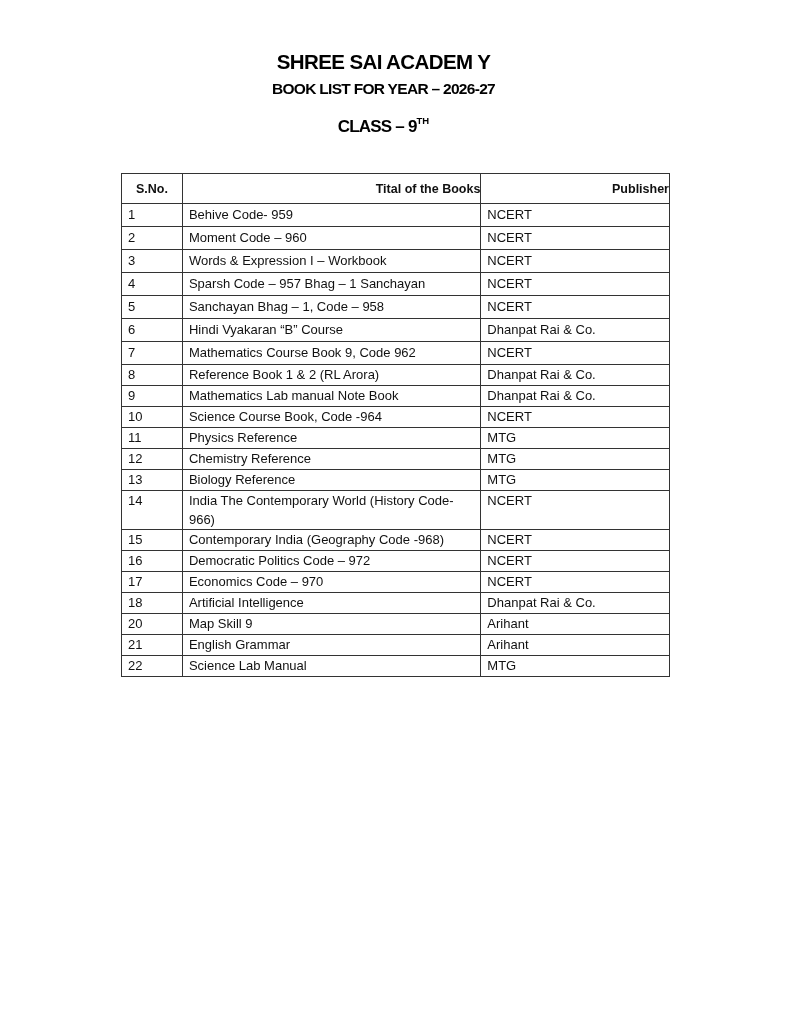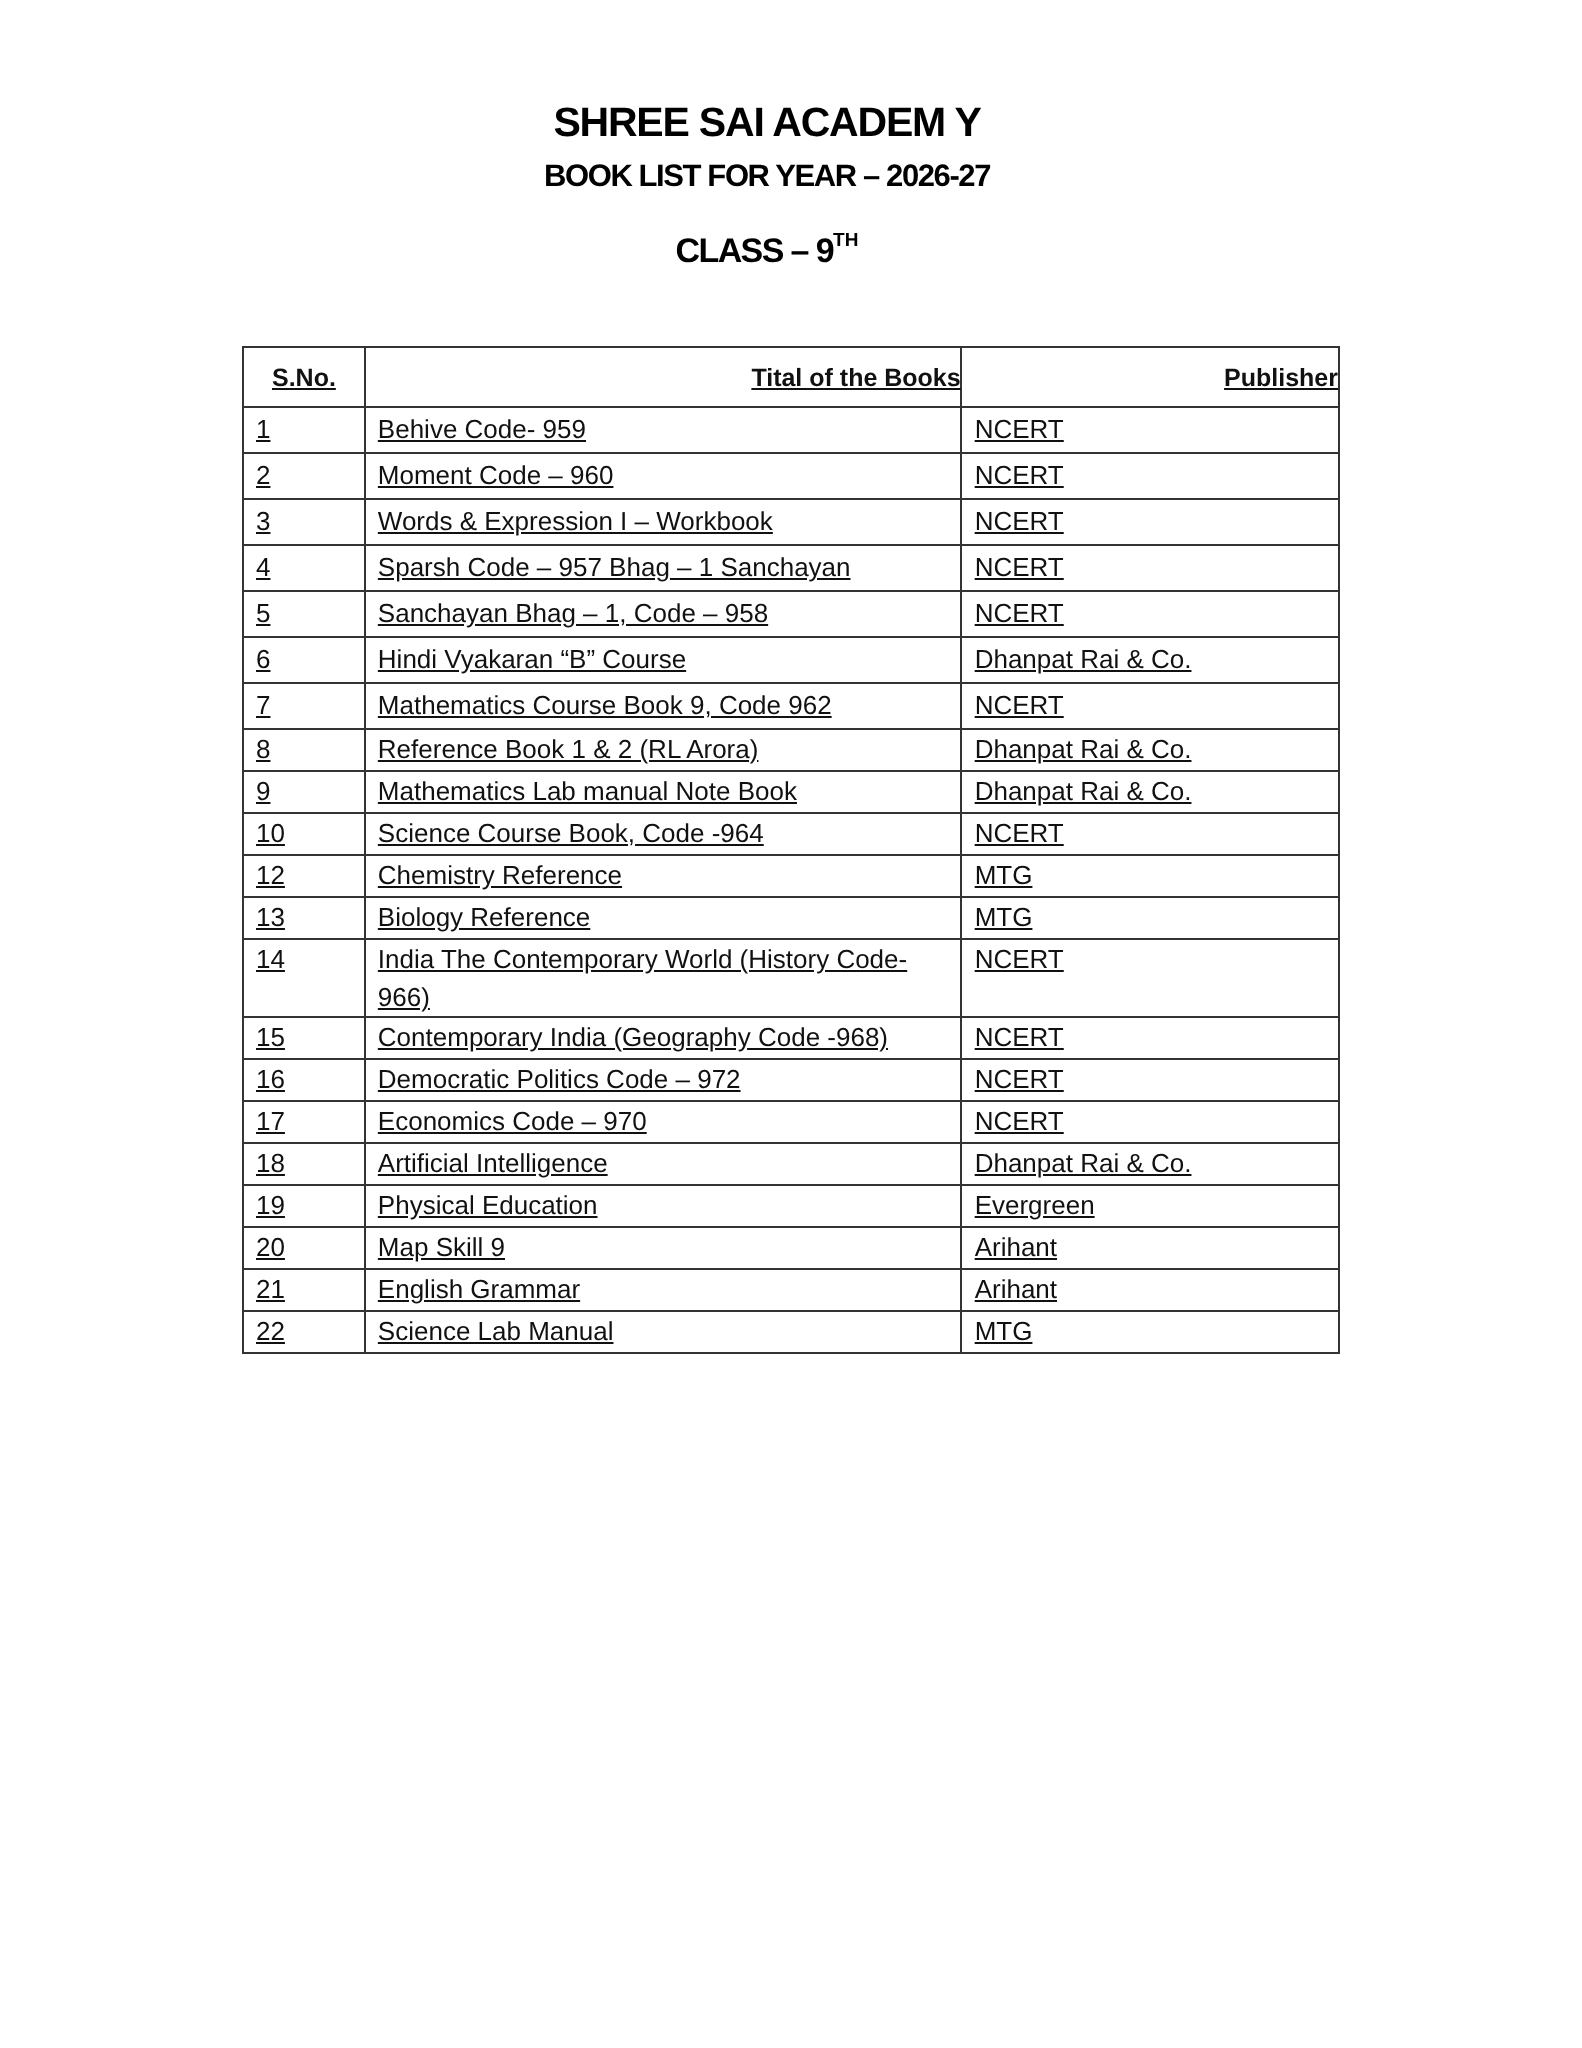--- a/index.html
+++ b/index.html
@@ -11,21 +11,21 @@
     position: absolute; left: 0; width: 767px; text-align: center;
     font-weight: bold; letter-spacing: -0.6px; color: #000;
   }
   .t1 { top: 50px; font-size: 20.5px; }
   .t2 { top: 80px; font-size: 15.5px; letter-spacing: -0.7px; }
   .t3 { top: 116px; font-size: 17px; letter-spacing: -0.8px; }
   .t3 sup { font-size: 9.5px; position: relative; top: -1px; letter-spacing: 0; }
 
   table.books {
     position: absolute; left: 121px; top: 173px; width: 549px;
-    border-collapse: collapse; font-size: 13px; text-decoration: underline;
+    border-collapse: collapse; font-size: 13px;
   }
   table.books td, table.books th {
     border: 1px solid #333; padding: 0 0 0 6px; vertical-align: middle;
     text-align: left; line-height: 20px;
   }
   table.books th {
     font-weight: bold; font-size: 12.5px; height: 29px; text-align: right; padding: 0;
   }
   table.books th.sno { text-align: center; }
   col.c1 { width: 61px; }
@@ -101,20 +101,25 @@
         <td>9</td>
         <td>Mathematics Lab manual Note Book</td>
         <td>Dhanpat Rai &amp; Co.</td>
       </tr>
       <tr class="short">
         <td>10</td>
         <td>Science Course Book, Code -964</td>
         <td>NCERT</td>
       </tr>
       <tr class="short">
+        <td>11</td>
+        <td>Physics Reference</td>
+        <td>MTG</td>
+      </tr>
+      <tr class="short">
         <td>12</td>
         <td>Chemistry Reference</td>
         <td>MTG</td>
       </tr>
       <tr class="short">
         <td>13</td>
         <td>Biology Reference</td>
         <td>MTG</td>
       </tr>
       <tr class="two">
@@ -136,25 +141,20 @@
         <td>17</td>
         <td>Economics Code – 970</td>
         <td>NCERT</td>
       </tr>
       <tr class="short">
         <td>18</td>
         <td>Artificial Intelligence</td>
         <td>Dhanpat Rai &amp; Co.</td>
       </tr>
       <tr class="short">
-        <td>19</td>
-        <td>Physical Education</td>
-        <td>Evergreen</td>
-      </tr>
-      <tr class="short">
         <td>20</td>
         <td>Map Skill 9</td>
         <td>Arihant</td>
       </tr>
       <tr class="short">
         <td>21</td>
         <td>English Grammar</td>
         <td>Arihant</td>
       </tr>
       <tr class="short">

